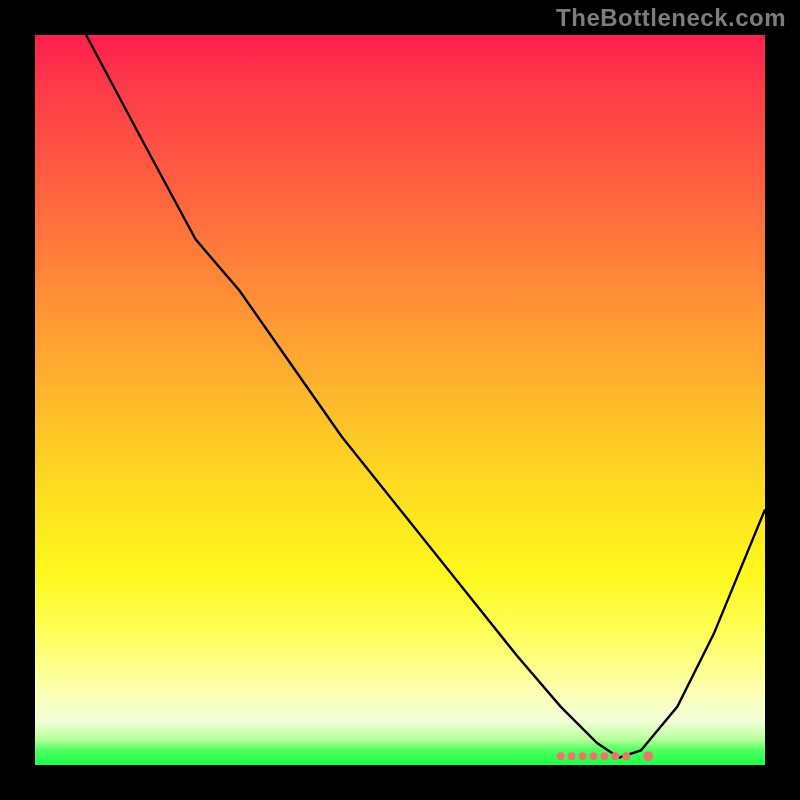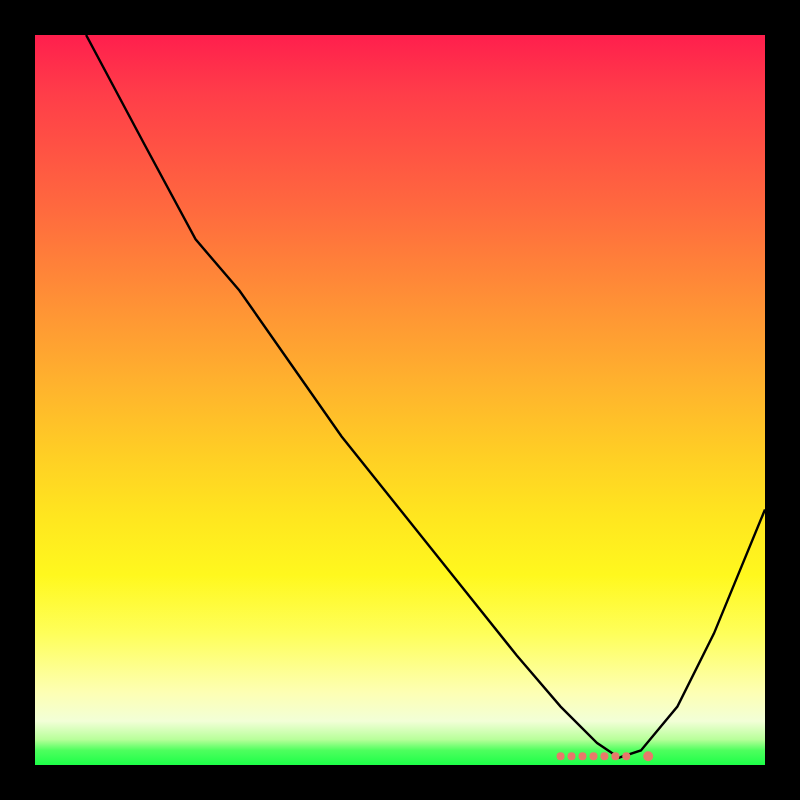--- a/index.html
+++ b/index.html
@@ -66,20 +66,21 @@
     top: 0;
     width: 730px;
     height: 730px;
   }
 </style>
 </head>
 <body>
 
 <div class="frame">
 
+  <div class="watermark">TheBottleneck.com</div>
 
   <div class="plot-clip">
     <div class="gradient"></div>
 
     <svg class="overlay-svg" viewBox="0 0 730 730" preserveAspectRatio="none">
       <path id="curve-path" fill="none" stroke="#000" stroke-width="2.4" d="M51.1 0.0 L109.5 109.5 L160.6 204.4 L204.4 255.5 L255.5 328.5 L306.6 401.5 L365.0 474.5 L423.4 547.5 L481.8 620.5 L525.6 671.6 L562.1 708.1 L584.0 722.7 L605.9 715.4 L642.4 671.6 L678.9 598.6 L730.0 474.5"></path>
       <g id="marker-group">
           <circle cx="525.6" cy="721.2" r="4" fill="#e8796a"></circle>
           <circle cx="536.5" cy="721.2" r="4" fill="#e8796a"></circle>
           <circle cx="547.5" cy="721.2" r="4" fill="#e8796a"></circle>

